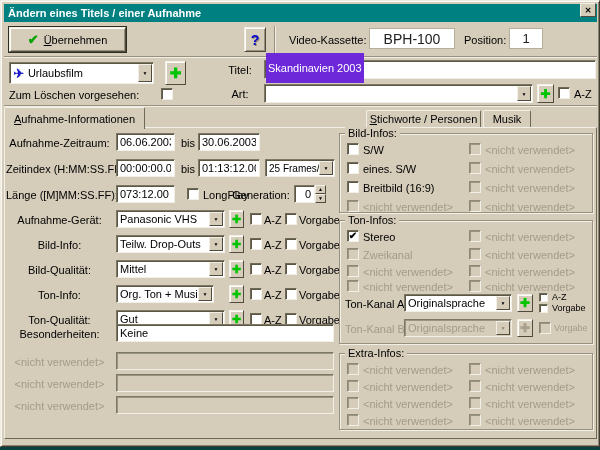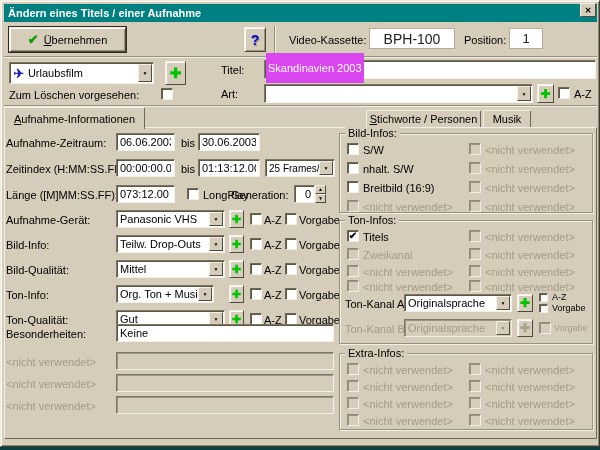--- a/index.html
+++ b/index.html
@@ -7,21 +7,21 @@
   body{background:#0b4040;font-family:"Liberation Sans",sans-serif}
   .window{position:relative;width:600px;height:447px;background:#d5ccba;
     border:1px solid;border-color:#efebe0 #3f3b2e #3f3b2e #efebe0;
     box-shadow:inset 1px 1px 0 #fbf9f3, inset -1px -1px 0 #8a8472}
   .titlebar{position:absolute;left:3px;top:3px;width:593px;height:18px;background:#008080;
     display:flex;align-items:center;padding:0 4px;color:#fff;font-size:11px;font-weight:bold}
   .closebtn{position:absolute;right:3px;top:2px;width:16px;height:14px;background:#d5ccba;
     border:1px solid;border-color:#f2efe7 #504b3c #504b3c #f2efe7;font-size:8px;font-weight:bold;
     display:flex;align-items:center;justify-content:center;color:#000}
   .lbl{position:absolute;font-size:11px;color:#000;white-space:nowrap}
-  .r{text-align:left}
+  .r{text-align:center}
   .dis{color:#a39c87}
   .tbtn{position:absolute;background:#d5ccba;border:1px solid;border-color:#f2efe7 #504b3c #504b3c #f2efe7;
     box-shadow:inset 1px 1px 0 #fdfcf8,inset -1px -1px 0 #96907d;
     display:flex;align-items:center;justify-content:center;gap:5px;font-size:11px;color:#000;cursor:default}
   .default{box-shadow:0 0 0 1px #2f2c22,inset 1px 1px 0 #fdfcf8,inset -1px -1px 0 #96907d}
   .check-icon{color:#00a300;font-size:13px;font-weight:bold;line-height:1}
   .no-icon{display:inline-block;width:12px;height:12px;border:2px solid #e00000;border-radius:50%;position:relative}
   .no-icon::before{content:"";position:absolute;top:3px;left:-2px;width:13px;height:2.5px;background:#e00000;transform:rotate(-45deg)}
   .help-glyph{color:#0000d0;font-size:14px;font-weight:bold;text-shadow:1px 1px 0 #8a8472}
   .groove-h{position:absolute;height:0;border-top:1px solid #96907d;border-bottom:1px solid #f2efe7}
@@ -49,21 +49,21 @@
   .cb.discb{background:#d5ccba;box-shadow:inset 1px 1px 0 #9a9483;border-color:#8f8874 #f2efe7 #f2efe7 #8f8874}
   .cb.small{width:9px;height:9px}
   .tab{position:absolute;top:109px;height:18px;background:#d5ccba;border:1px solid;
     border-color:#f2efe7 #6e6957 #96907d #f2efe7;border-radius:2px 2px 0 0;
     display:flex;align-items:center;justify-content:center;font-size:11px;z-index:1;white-space:nowrap}
   .tab.active{top:106px;height:22px;border-bottom:none;z-index:3}
   .panel{position:absolute;left:3px;top:126px;width:593px;height:312px;background:#d5ccba;
     border:1px solid;border-color:#f2efe7 #6e6957 #6e6957 #f2efe7;z-index:2}
   .groupbox{position:absolute;border:1px solid #96907d;box-shadow:inset 1px 1px 0 #f2efe7,1px 1px 0 #f2efe7;z-index:3}
   .legend{position:absolute;background:#d5ccba;padding:0 3px;font-size:11px;z-index:4;white-space:nowrap}
-  .sel{background:#d946ef;color:#fff;padding:9px 2px}
+  .sel{background:#6d28d9;color:#fff;padding:9px 2px}
   .spin{position:absolute;width:11px;display:flex;flex-direction:column}
   .spinbtn{height:9px;background:#d5ccba;border:1px solid;border-color:#f2efe7 #504b3c #504b3c #f2efe7;
     font-size:5px;line-height:6px;text-align:center;color:#000;overflow:hidden}
   .airplane{color:#1818c8;font-size:13px;line-height:1;margin-right:4px;text-shadow:0.5px 0 0 #1818c8}
   u{text-decoration:underline}
 </style>
 </head>
 <body>
 
 <div class="window">
@@ -228,38 +228,38 @@
   <span class="lbl r dis" style="left:5px;top:377px;width:107px;z-index:3">&lt;nicht verwendet&gt;</span>
   <div class="field disf" style="left:115px;top:373px;width:218px;height:18px;z-index:3"></div>
   <span class="lbl r dis" style="left:5px;top:399px;width:107px;z-index:3">&lt;nicht verwendet&gt;</span>
   <div class="field disf" style="left:115px;top:395px;width:218px;height:18px;z-index:3"></div>
 
   <div class="groupbox" style="left:338px;top:132px;width:254px;height:80px"></div>
   <span class="legend" style="left:344px;top:126px">Bild-Infos:</span>
   <div class="cb" style="left:346px;top:142px;z-index:4"></div>
   <span class="lbl" style="left:362px;top:143px;z-index:4">S/W</span>
   <div class="cb" style="left:346px;top:161px;z-index:4"></div>
-  <span class="lbl" style="left:362px;top:162px;z-index:4">nhalt. S/W</span>
+  <span class="lbl" style="left:362px;top:162px;z-index:4">eines. S/W</span>
   <div class="cb" style="left:346px;top:180px;z-index:4"></div>
   <span class="lbl" style="left:362px;top:181px;z-index:4">Breitbild (16:9)</span>
   <div class="cb discb" style="left:346px;top:199px;z-index:4"></div>
   <span class="lbl dis" style="left:362px;top:200px;z-index:4">&lt;nicht verwendet&gt;</span>
   <div class="cb discb" style="left:468px;top:142px;z-index:4"></div>
   <span class="lbl dis" style="left:484px;top:143px;z-index:4">&lt;nicht verwendet&gt;</span>
   <div class="cb discb" style="left:468px;top:161px;z-index:4"></div>
   <span class="lbl dis" style="left:484px;top:162px;z-index:4">&lt;nicht verwendet&gt;</span>
   <div class="cb discb" style="left:468px;top:180px;z-index:4"></div>
   <span class="lbl dis" style="left:484px;top:181px;z-index:4">&lt;nicht verwendet&gt;</span>
   <div class="cb discb" style="left:468px;top:199px;z-index:4"></div>
   <span class="lbl dis" style="left:484px;top:200px;z-index:4">&lt;nicht verwendet&gt;</span>
 
   <div class="groupbox" style="left:338px;top:219px;width:254px;height:124px"></div>
   <span class="legend" style="left:344px;top:213px">Ton-Infos:</span>
   <div class="cb checked" style="left:346px;top:229px;z-index:4"></div>
-  <span class="lbl" style="left:362px;top:230px;z-index:4">Titels</span>
+  <span class="lbl" style="left:362px;top:230px;z-index:4">Stereo</span>
   <div class="cb discb" style="left:346px;top:247px;z-index:4"></div>
   <span class="lbl dis" style="left:362px;top:248px;z-index:4">Zweikanal</span>
   <div class="cb discb" style="left:346px;top:264px;z-index:4"></div>
   <span class="lbl dis" style="left:362px;top:265px;z-index:4">&lt;nicht verwendet&gt;</span>
   <div class="cb discb" style="left:346px;top:279px;z-index:4"></div>
   <span class="lbl dis" style="left:362px;top:280px;z-index:4">&lt;nicht verwendet&gt;</span>
   <div class="cb discb" style="left:468px;top:229px;z-index:4"></div>
   <span class="lbl dis" style="left:484px;top:230px;z-index:4">&lt;nicht verwendet&gt;</span>
   <div class="cb discb" style="left:468px;top:247px;z-index:4"></div>
   <span class="lbl dis" style="left:484px;top:248px;z-index:4">&lt;nicht verwendet&gt;</span>

